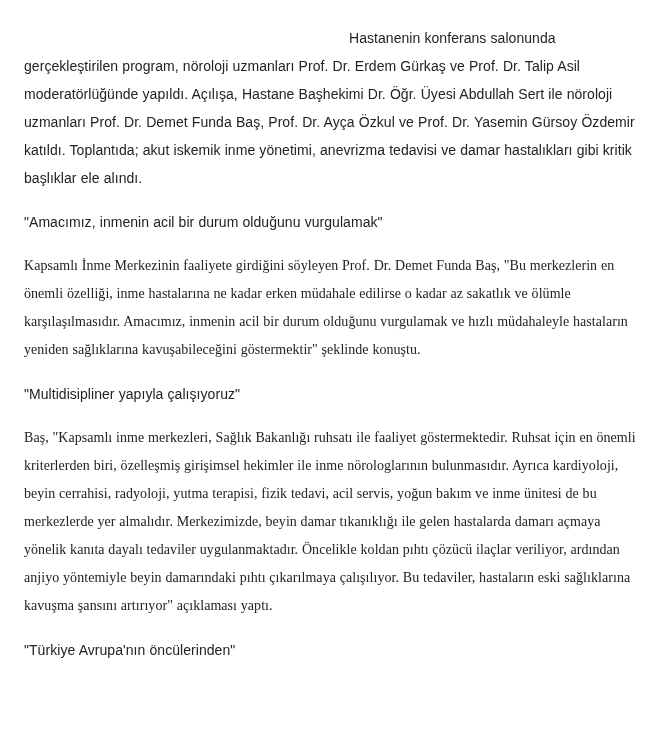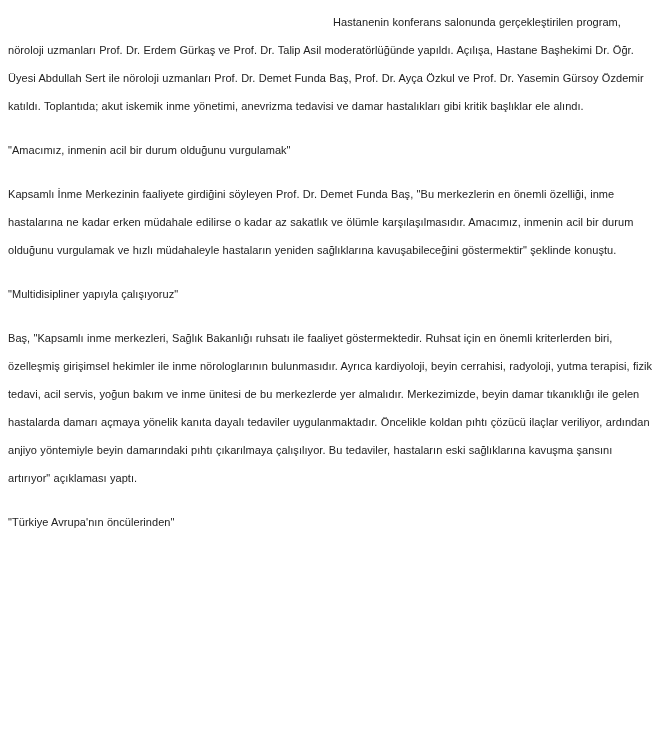--- a/index.html
+++ b/index.html
@@ -15,37 +15,38 @@
     color: #222222;
     overflow: hidden;
   }
   .article {
     box-sizing: border-box;
     width: 663px;
     padding: 0 8px 0 8px;
     background: #ffffff;
   }
   p {
-    margin: 0;
-    font-size: 11px;
+    margin: 16px;
+    font-size: 14px;
     line-height: 28px;
     color: #222222;
     letter-spacing: 0.05px;
     word-spacing: 0.2px;
     -webkit-font-smoothing: antialiased;
   }
   .lead {
     padding-top: 8px;
     text-indent: 325px;
   }
   .subhead {
     margin-top: 16px;
   }
   .body-block {
     margin-top: 16px;
+    font-family: Liberation Serif, serif;
   }
 </style>
 </head>
 <body>
 
 <div class="article">
 
   <p class="lead">Hastanenin konferans salonunda gerçekleştirilen program, nöroloji uzmanları Prof. Dr. Erdem Gürkaş ve Prof. Dr. Talip Asil moderatörlüğünde yapıldı. Açılışa, Hastane Başhekimi Dr. Öğr. Üyesi Abdullah Sert ile nöroloji uzmanları Prof. Dr. Demet Funda Baş, Prof. Dr. Ayça Özkul ve Prof. Dr. Yasemin Gürsoy Özdemir katıldı. Toplantıda; akut iskemik inme yönetimi, anevrizma tedavisi ve damar hastalıkları gibi kritik başlıklar ele alındı.</p>
 
   <p class="subhead">"Amacımız, inmenin acil bir durum olduğunu vurgulamak"</p>

